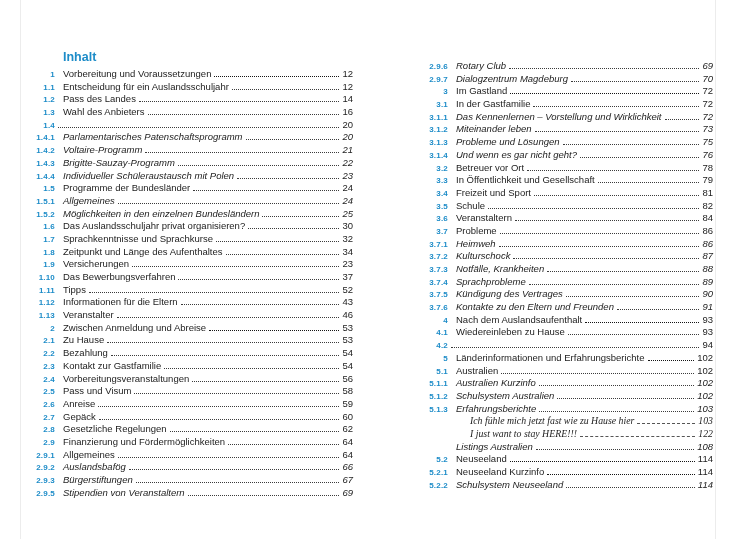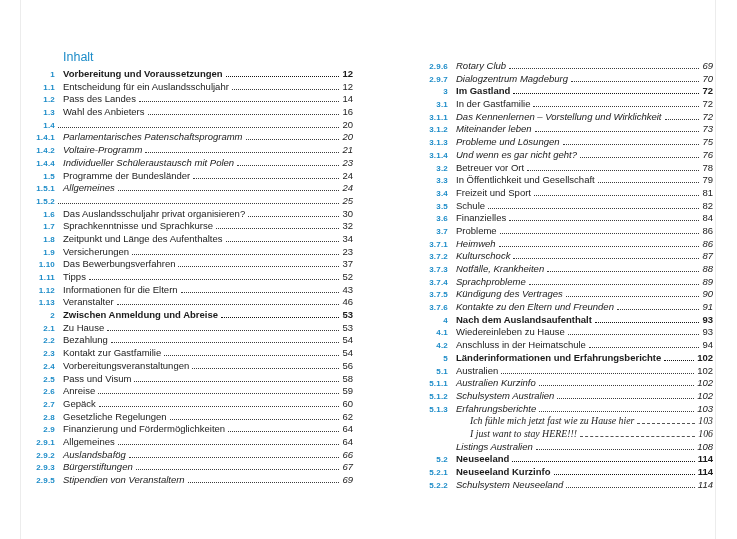--- a/index.html
+++ b/index.html
@@ -17,21 +17,21 @@
   }
   .edge-left  { left:20px; }
   .edge-right { left:715px; }
 
   .toc-page { position:absolute; }
   .page-left  { left:20px;  top:50px; width:333px; }
   .page-right { left:398px; top:60px; width:315px; }
 
   .heading {
     color:#1d8cc8;
-    font-weight:400;
+    font-weight:700;
     font-size:12.5px;
     margin:0 0 4px 43px;
   }
 
   .row {
     display:flex;
     align-items:baseline;
     height:12.7px;
     font-size:9.5px;
     line-height:12.7px;
@@ -50,21 +50,21 @@
   .title { flex:none; margin-left:8px; }
   .leader {
     flex:1;
     height:0;
     min-width:8px;
     margin:0 3px;
     border-bottom:1.4px dotted #3c3c3c;
   }
   .page { flex:none; font-size:9.5px; }
 
-  .row.bold .title, .row.bold .page { font-weight:700; }
+  .row.bold .title, .row.bold .page { font-weight:400; }
   .row.bold .leader { border-bottom:1.8px dotted #151515; }
 
   .row.italic .title, .row.italic .page { font-style:italic; }
 
   .row.quote .title, .row.quote .page {
     font-style:italic;
     font-family:"Liberation Serif", serif;
     font-size:9.8px;
   }
   .row.quote .title { margin-left:22px; }
@@ -114,39 +114,46 @@
         <span class="leader"></span>
         <span class="page">20</span>
       </div>
       <div class="row italic">
         <span class="num">1.4.2</span>
         <span class="title">Voltaire-Programm</span>
         <span class="leader"></span>
         <span class="page">21</span>
       </div>
       <div class="row italic">
+        <span class="num">1.4.3</span>
+        <span class="title">Brigitte-Sauzay-Programm</span>
+        <span class="leader"></span>
+        <span class="page">22</span>
+      </div>
+      <div class="row italic">
         <span class="num">1.4.4</span>
         <span class="title">Individueller Schüleraustausch mit Polen</span>
         <span class="leader"></span>
         <span class="page">23</span>
       </div>
       <div class="row regular">
         <span class="num">1.5</span>
         <span class="title">Programme der Bundesländer</span>
         <span class="leader"></span>
         <span class="page">24</span>
       </div>
       <div class="row italic">
         <span class="num">1.5.1</span>
         <span class="title">Allgemeines</span>
         <span class="leader"></span>
         <span class="page">24</span>
       </div>
       <div class="row italic">
         <span class="num">1.5.2</span>
+        <span class="title">Möglichkeiten in den einzelnen Bundesländern</span>
         <span class="leader"></span>
         <span class="page">25</span>
       </div>
       <div class="row regular">
         <span class="num">1.6</span>
         <span class="title">Das Auslandsschuljahr privat organisieren?</span>
         <span class="leader"></span>
         <span class="page">30</span>
       </div>
       <div class="row regular">
@@ -347,21 +354,21 @@
         <span class="page">81</span>
       </div>
       <div class="row regular">
         <span class="num">3.5</span>
         <span class="title">Schule</span>
         <span class="leader"></span>
         <span class="page">82</span>
       </div>
       <div class="row regular">
         <span class="num">3.6</span>
-        <span class="title">Finanzielles</span>
+        <span class="title">Veranstaltern</span>
         <span class="leader"></span>
         <span class="page">84</span>
       </div>
       <div class="row regular">
         <span class="num">3.7</span>
         <span class="title">Probleme</span>
         <span class="leader"></span>
         <span class="page">86</span>
       </div>
       <div class="row italic">
@@ -407,21 +414,20 @@
         <span class="page">93</span>
       </div>
       <div class="row regular">
         <span class="num">4.1</span>
         <span class="title">Wiedereinleben zu Hause</span>
         <span class="leader"></span>
         <span class="page">93</span>
       </div>
       <div class="row regular">
         <span class="num">4.2</span>
-        <span class="title">Anschluss in der Heimatschule</span>
         <span class="leader"></span>
         <span class="page">94</span>
       </div>
       <div class="row bold">
         <span class="num">5</span>
         <span class="title">Länderinformationen und Erfahrungsberichte</span>
         <span class="leader"></span>
         <span class="page">102</span>
       </div>
       <div class="row regular">
@@ -451,21 +457,21 @@
       <div class="row quote">
         <span class="num"></span>
         <span class="title">Ich fühle mich jetzt fast wie zu Hause hier</span>
         <span class="leader"></span>
         <span class="page">103</span>
       </div>
       <div class="row quote">
         <span class="num"></span>
         <span class="title">I just want to stay HERE!!!</span>
         <span class="leader"></span>
-        <span class="page">106</span>
+        <span class="page">122</span>
       </div>
       <div class="row italic">
         <span class="num"></span>
         <span class="title">Listings Australien</span>
         <span class="leader"></span>
         <span class="page">108</span>
       </div>
       <div class="row bold">
         <span class="num">5.2</span>
         <span class="title">Neuseeland</span>

